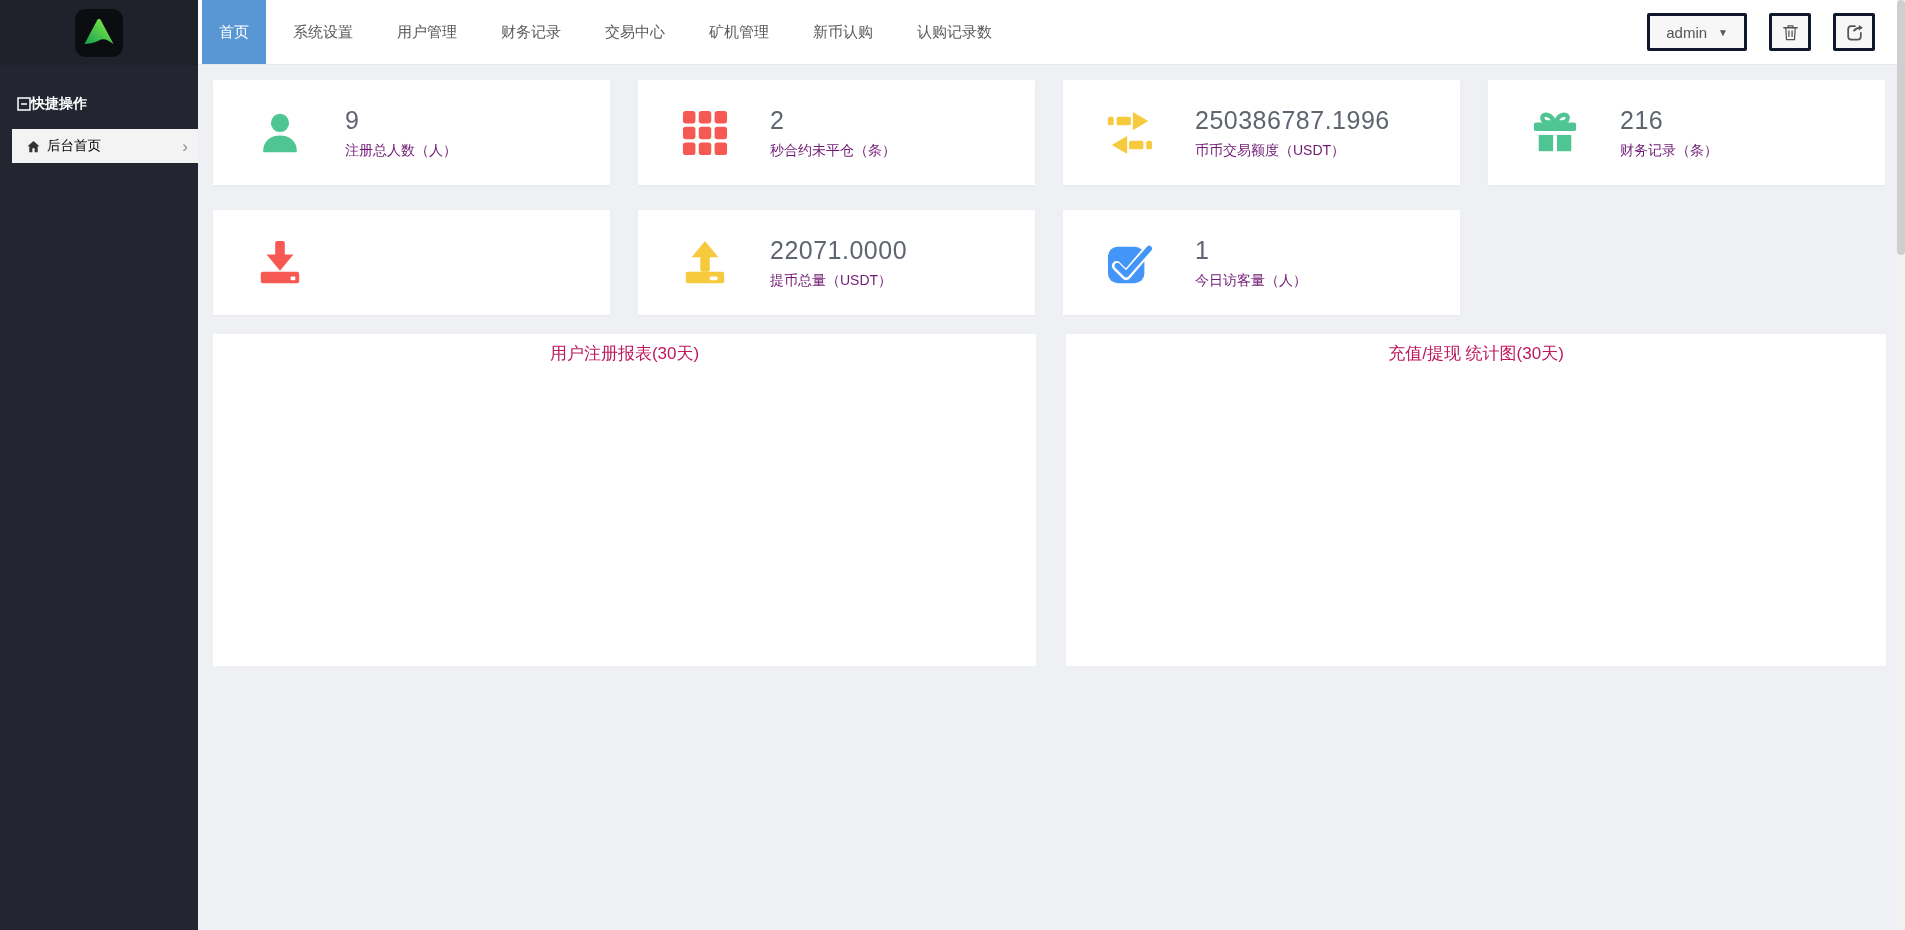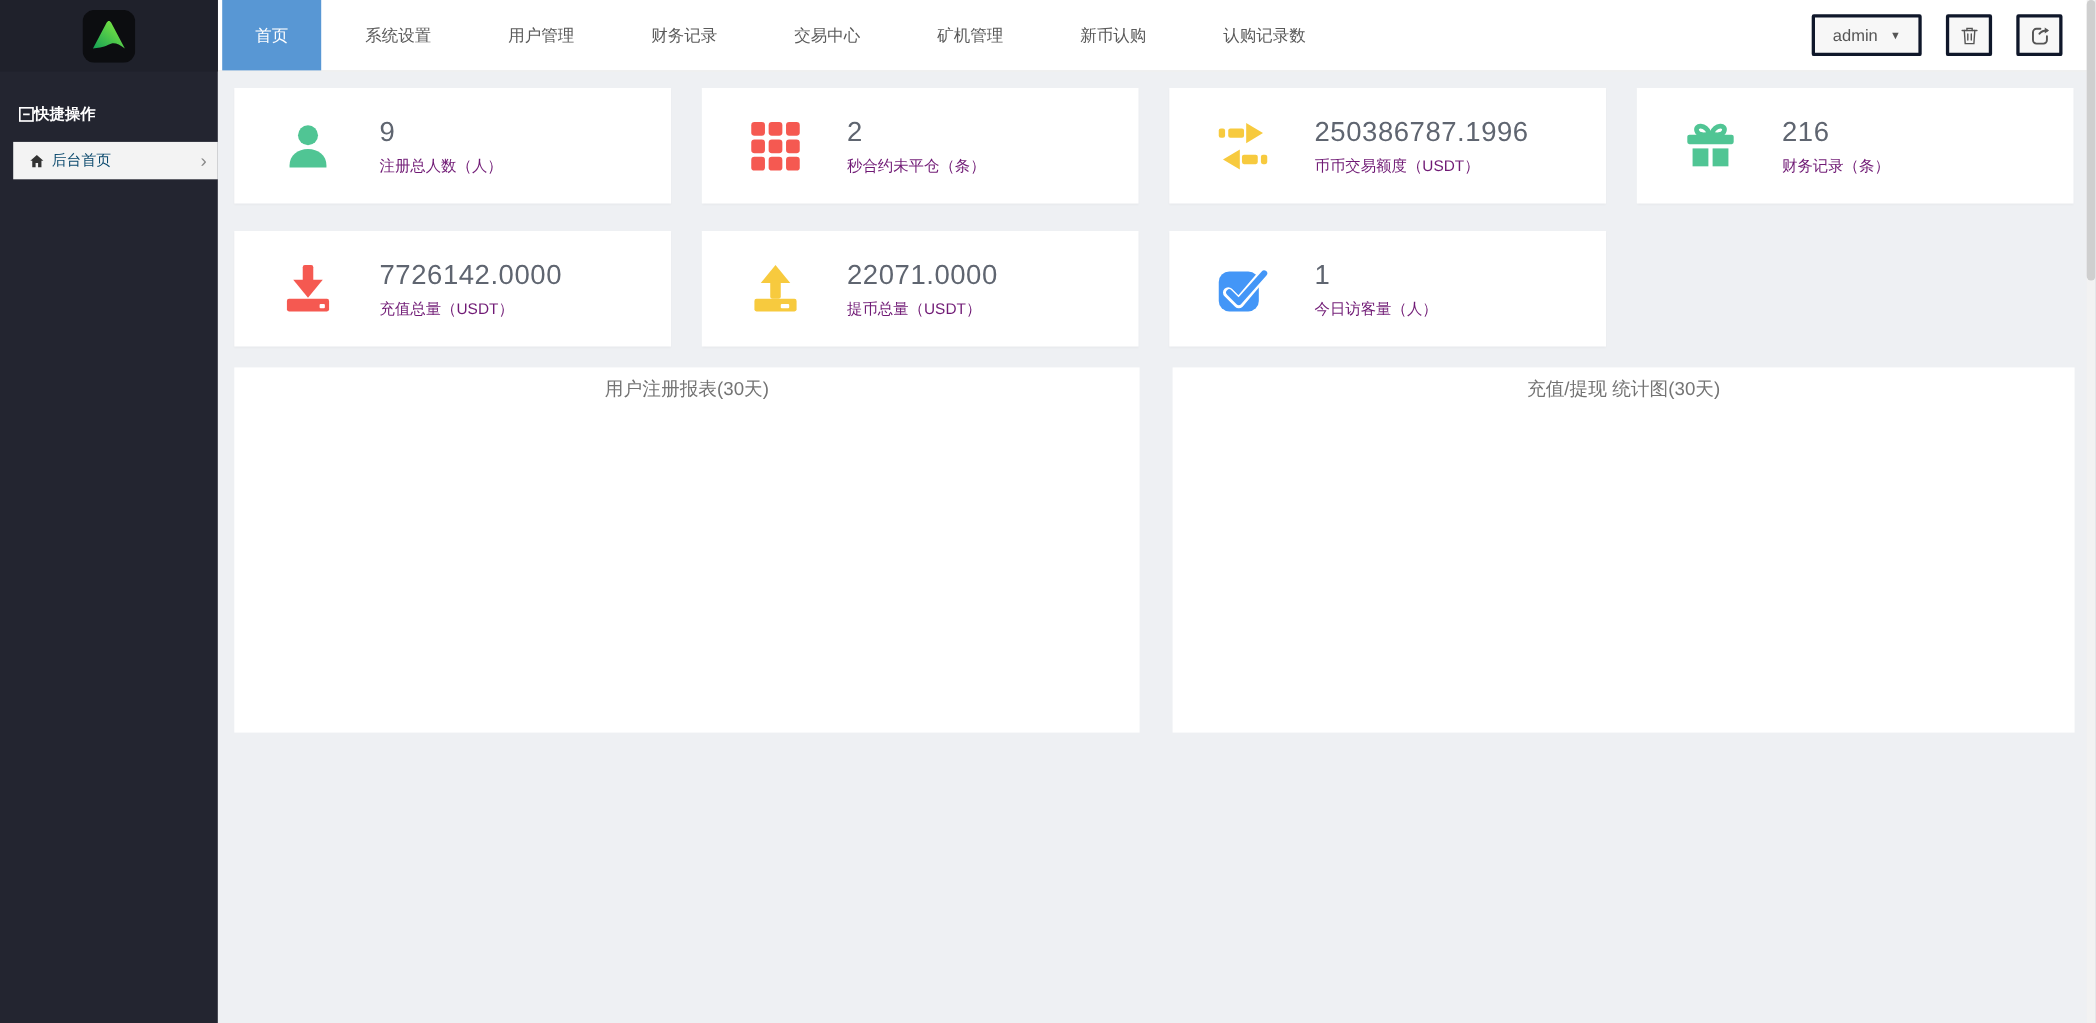--- a/index.html
+++ b/index.html
@@ -8,29 +8,29 @@
   .app { position:relative; width:1905px; height:930px; background:#eef0f3; overflow:hidden; }
 
   
   .sidebar { position:absolute; left:0; top:0; bottom:0; width:198px; background:#232530; z-index:3; }
   .logo-area { height:65px; display:flex; align-items:center; justify-content:center; background:#1f212b; }
   .logo-badge svg { width:48px; height:48px; display:block; }
   .sidebar-section { margin-top:30px; padding:0 17px; display:flex; align-items:center; }
   .sidebar-section-label { color:#ffffff; font-size:14px; font-weight:bold; }
   .collapse-icon svg { display:block; }
   .sidebar-item { margin:16px 0 0 12px; height:34px; background:#f3f3f3; display:flex; align-items:center; gap:6px; padding:0 10px 0 14px; color:#333; font-size:13.5px; cursor:pointer; }
-  .sidebar-item-label { flex:1; color:#0c4a6e; }
+  .sidebar-item-label { flex:1; color:#000000; }
   .home-icon svg { width:15px; height:15px; display:block; }
   .chevron { color:#8a8a8a; font-size:17px; line-height:1; }
 
   
   .main { position:absolute; left:198px; right:0; top:0; bottom:0; }
   .navbar { height:65px; background:#ffffff; border-bottom:1px solid #e7e7e7; display:flex; align-items:stretch; }
   .tabs { display:flex; padding-left:4px; }
-  .tab { padding:0 30px; margin-right:10px; display:flex; align-items:center; font-size:15px; color:#5a5a5a; cursor:pointer; white-space:nowrap; }
+  .tab { padding:0 17px; margin-right:10px; display:flex; align-items:center; font-size:15px; color:#5a5a5a; cursor:pointer; white-space:nowrap; }
   .tab.active { background:#5897d4; color:#fff; }
   .header-actions { margin-left:auto; display:flex; align-items:center; gap:22px; padding-right:30px; }
   .hbtn { background:#f7f7f7; border:3px solid #0f172a; border-radius:2px; height:38px; display:flex; align-items:center; justify-content:center; cursor:pointer; }
   .admin-btn { padding:0 16px; gap:11px; font-size:15px; color:#555; }
   .caret { font-size:10px; color:#555; }
   .icon-btn { width:42px; }
   .icon-btn svg { width:19px; height:19px; display:block; }
 
   
   .stats-grid { display:grid; grid-template-columns:repeat(4,397px); gap:25px 28px; margin:15px 0 0 15px; }
@@ -39,21 +39,21 @@
   .c-green  { color:#50c594; }
   .c-red    { color:#f55951; }
   .c-yellow { color:#f7ca3e; }
   .c-blue   { color:#4396f7; }
   .stat-value { font-size:25px; color:#5f6570; letter-spacing:.5px; }
   .stat-label { font-size:14px; color:#701a75; margin-top:7px; }
 
   
   .charts-row { display:grid; grid-template-columns:823px 820px; gap:30px; margin:19px 0 0 15px; }
   .chart-panel { background:#ffffff; height:332px; }
-  .chart-title { text-align:center; padding-top:8px; font-size:17px; font-weight:normal; color:#737373; }
+  .chart-title { text-align:center; padding-top:8px; font-size:17px; font-weight:normal; color:#be185d; }
 
   
   .scrollbar-track { position:absolute; right:0; top:0; bottom:0; width:8px; background:#f2f2f2; z-index:5; }
   .scrollbar-thumb { position:absolute; top:0; left:0; width:8px; height:255px; background:#cfcfcf; border-radius:4px; }
 </style>
 </head>
 <body>
 
 <div class="app">
 
@@ -206,24 +206,20 @@
 
       <div class="stat-card">
         <span class="stat-icon c-red">
           <svg viewBox="0 0 48 48" fill="currentColor">
             <rect x="19" y="1" width="10" height="16" rx="2"></rect>
             <path d="M10 15h28L24 32z"></path>
             <rect x="4" y="33" width="40" height="12" rx="2"></rect>
             <rect x="35" y="38" width="5" height="4" rx="1" fill="#fff"></rect>
           </svg>
         </span>
-        <div class="stat-text">
-          <div class="stat-value">7726142.0000</div>
-          <div class="stat-label">充值总量（USDT）</div>
-        </div>
       </div>
 
       <div class="stat-card">
         <span class="stat-icon c-yellow">
           <svg viewBox="0 0 48 48" fill="currentColor">
             <path d="M24 1l14 17H10z"></path>
             <rect x="19" y="16" width="10" height="17" rx="2"></rect>
             <rect x="4" y="33" width="40" height="12" rx="2"></rect>
             <rect x="29" y="38" width="8" height="4" rx="1" fill="#fff"></rect>
           </svg>

